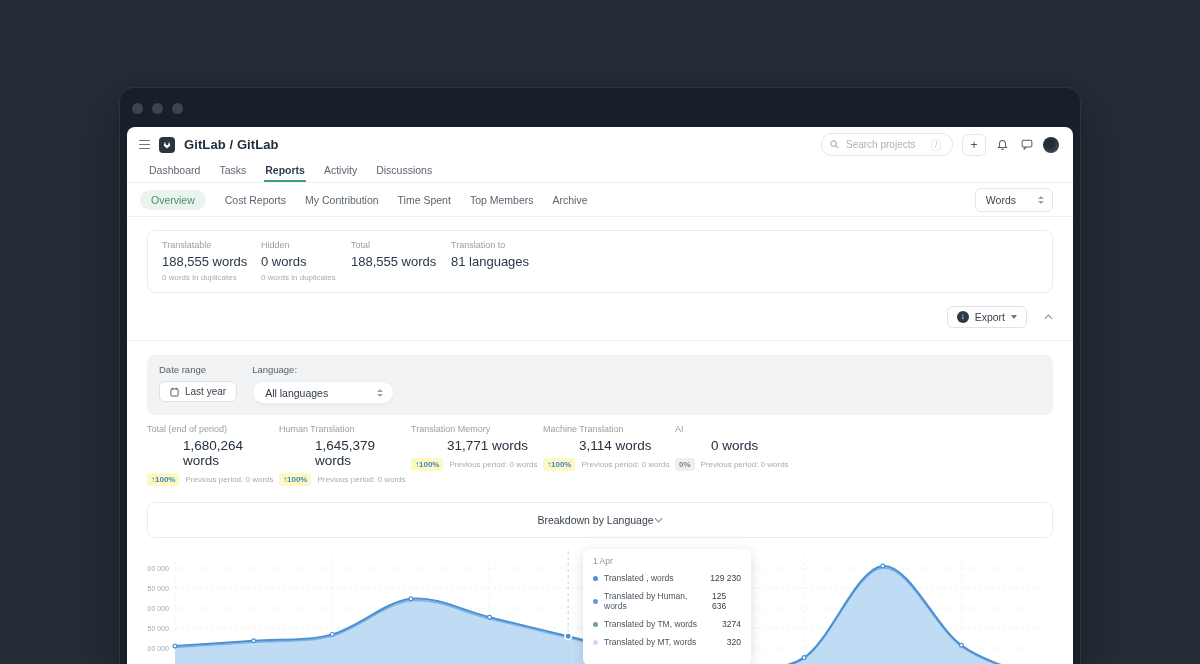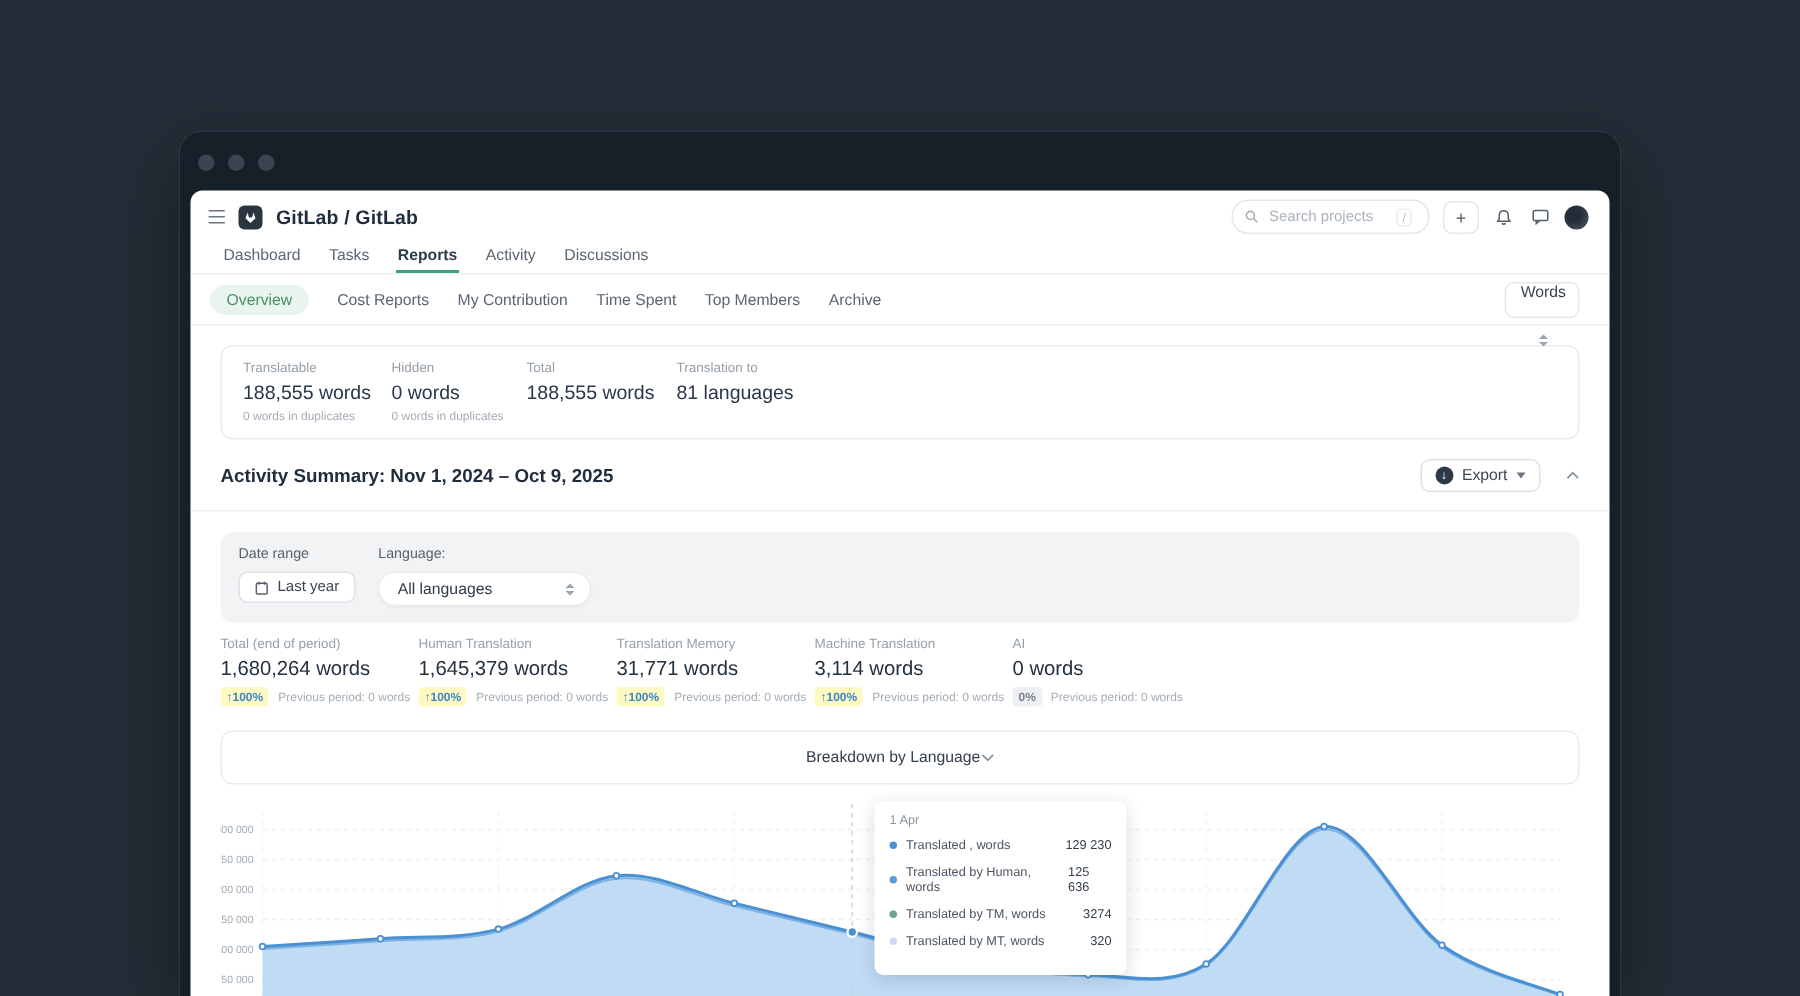--- a/index.html
+++ b/index.html
@@ -37,21 +37,21 @@
   .hicon{width:15px;height:15px;display:flex;align-items:center;justify-content:center;color:#55606c;cursor:pointer;}
   .avatar{width:16px;height:16px;border-radius:50%;background:radial-gradient(circle at 35% 35%,#3c4document,#202a35);background:#232d38;box-shadow:inset -2px -2px 4px rgba(255,255,255,.15);cursor:pointer;}
   
   .tabs{display:flex;gap:17px;padding:2px 14px 0 21px;border-bottom:1px solid #edeff2;}
   .tab{font-size:10.5px;color:#5b6673;padding:2px 1px 6px;cursor:pointer;}
   .tab.active{color:#2e3d4d;font-weight:bold;box-shadow:inset 0 -2px 0 #3ba183;}
   
   .subtabs{display:flex;align-items:center;gap:19px;height:33px;padding:0 20px 0 13px;border-bottom:1px solid #edeff2;}
   .subtab{font-size:10.5px;color:#5a6570;cursor:pointer;}
   .subtab.pill{background:#e9f4ee;color:#4a9065;padding:4px 11px;border-radius:13px;}
-  .unit-select{margin-left:auto;border:1px solid #e3e7eb;border-radius:6px;height:22px;display:flex;align-items:center;gap:22px;padding:0 8px 0 10px;font-size:10.5px;color:#39444f;cursor:pointer;flex-direction:column;}
+  .unit-select{margin-left:auto;border:1px solid #e3e7eb;border-radius:6px;height:22px;display:flex;align-items:center;gap:22px;padding:0 8px 0 10px;font-size:10.5px;color:#39444f;cursor:pointer;}
   .caret-ud{display:flex;flex-direction:column;gap:2px;align-items:center;}
   .caret-ud i{width:0;height:0;border-left:3px solid transparent;border-right:3px solid transparent;}
   .caret-ud .u{border-bottom:3px solid #9aa4ae;}
   .caret-ud .d{border-top:3px solid #9aa4ae;}
   
   .scard{margin:13px 20px 0;border:1px solid #e9ebef;border-radius:8px;padding:9px 14px 10px;display:flex;}
   .scol{width:99px;}
   .scol:nth-child(2){width:90px;}
   .scol:nth-child(3){width:100px;}
   .slabel{font-size:9px;color:#949fa9;margin-bottom:4px;}
@@ -68,21 +68,21 @@
   .fbar{margin:14px 20px 0;background:#f1f3f5;border-radius:8px;padding:9px 12px 11px;display:flex;gap:15px;}
   .fgroup{display:flex;flex-direction:column;gap:6px;}
   .flabel{font-size:9.5px;color:#56616b;}
   .btn-date{background:#fff;border:1px solid #dde2e7;border-radius:6px;height:19px;display:inline-flex;align-items:center;gap:6px;padding:0 10px;font-size:10px;color:#39444f;cursor:pointer;}
   .sel-lang{background:#fff;border:1px solid #eceef1;border-radius:13px;height:21px;display:flex;align-items:center;justify-content:space-between;padding:0 10px 0 12px;width:118px;font-size:10.5px;color:#2f3b49;cursor:pointer;box-shadow:0 1px 2px rgba(30,45,60,.05);}
   
   .theading{margin:15px 20px 0;font-size:11px;font-weight:bold;color:#2a3847;}
   .tstats{display:flex;margin:9px 20px 0;}
   .tcol{width:132px;}
   .tlabel{font-size:9px;color:#96a1ab;}
-  .tval{font-size:13.5px;color:#24313f;font-weight:500;margin-top:4px;}
+  .tval{font-size:13.5px;color:#24313f;font-weight:500;margin-top:4px;margin-left:36px;}
   .trow{display:flex;align-items:center;gap:6px;margin-top:5px;}
   .badge{font-size:8px;font-weight:bold;padding:2px 4px;border-radius:3px;white-space:nowrap;}
   .badge-up{color:#3e88c7;background:#fef9c3;}
   .badge-flat{color:#76818c;background:#edeff2;}
   .tnote{font-size:8px;color:#a3acb6;white-space:nowrap;}
   
   .bcard{margin:16px 20px 0;border:1px solid #e9ebef;border-radius:8px;padding:11px 29px;display:flex;justify-content:center;align-items:center;cursor:pointer;}
   .blabel{font-size:10.5px;color:#333f4c;}
   .chev{color:#8a95a0;display:flex;}
   
@@ -184,21 +184,20 @@
         <div class="snote"></div>
       </div>
       <div class="scol">
         <div class="slabel">Translation to</div>
         <div class="sval">81 languages</div>
         <div class="snote"></div>
       </div>
     </div>
 
     <div class="ahead">
-      <span class="atitle">Activity Summary: Nov 1, 2024 – Oct 9, 2025</span>
       <span class="export-btn">
         <span class="export-ic">↓</span>
         <span>Export</span>
         <span class="mini-caret"></span>
       </span>
       <span class="collapse">
         <svg width="9" height="6" viewBox="0 0 10 6">
             <path d="M1 5 L5 1 L9 5" fill="none" stroke="#8a95a0" stroke-width="1.3"></path>
           </svg>
       </span>

